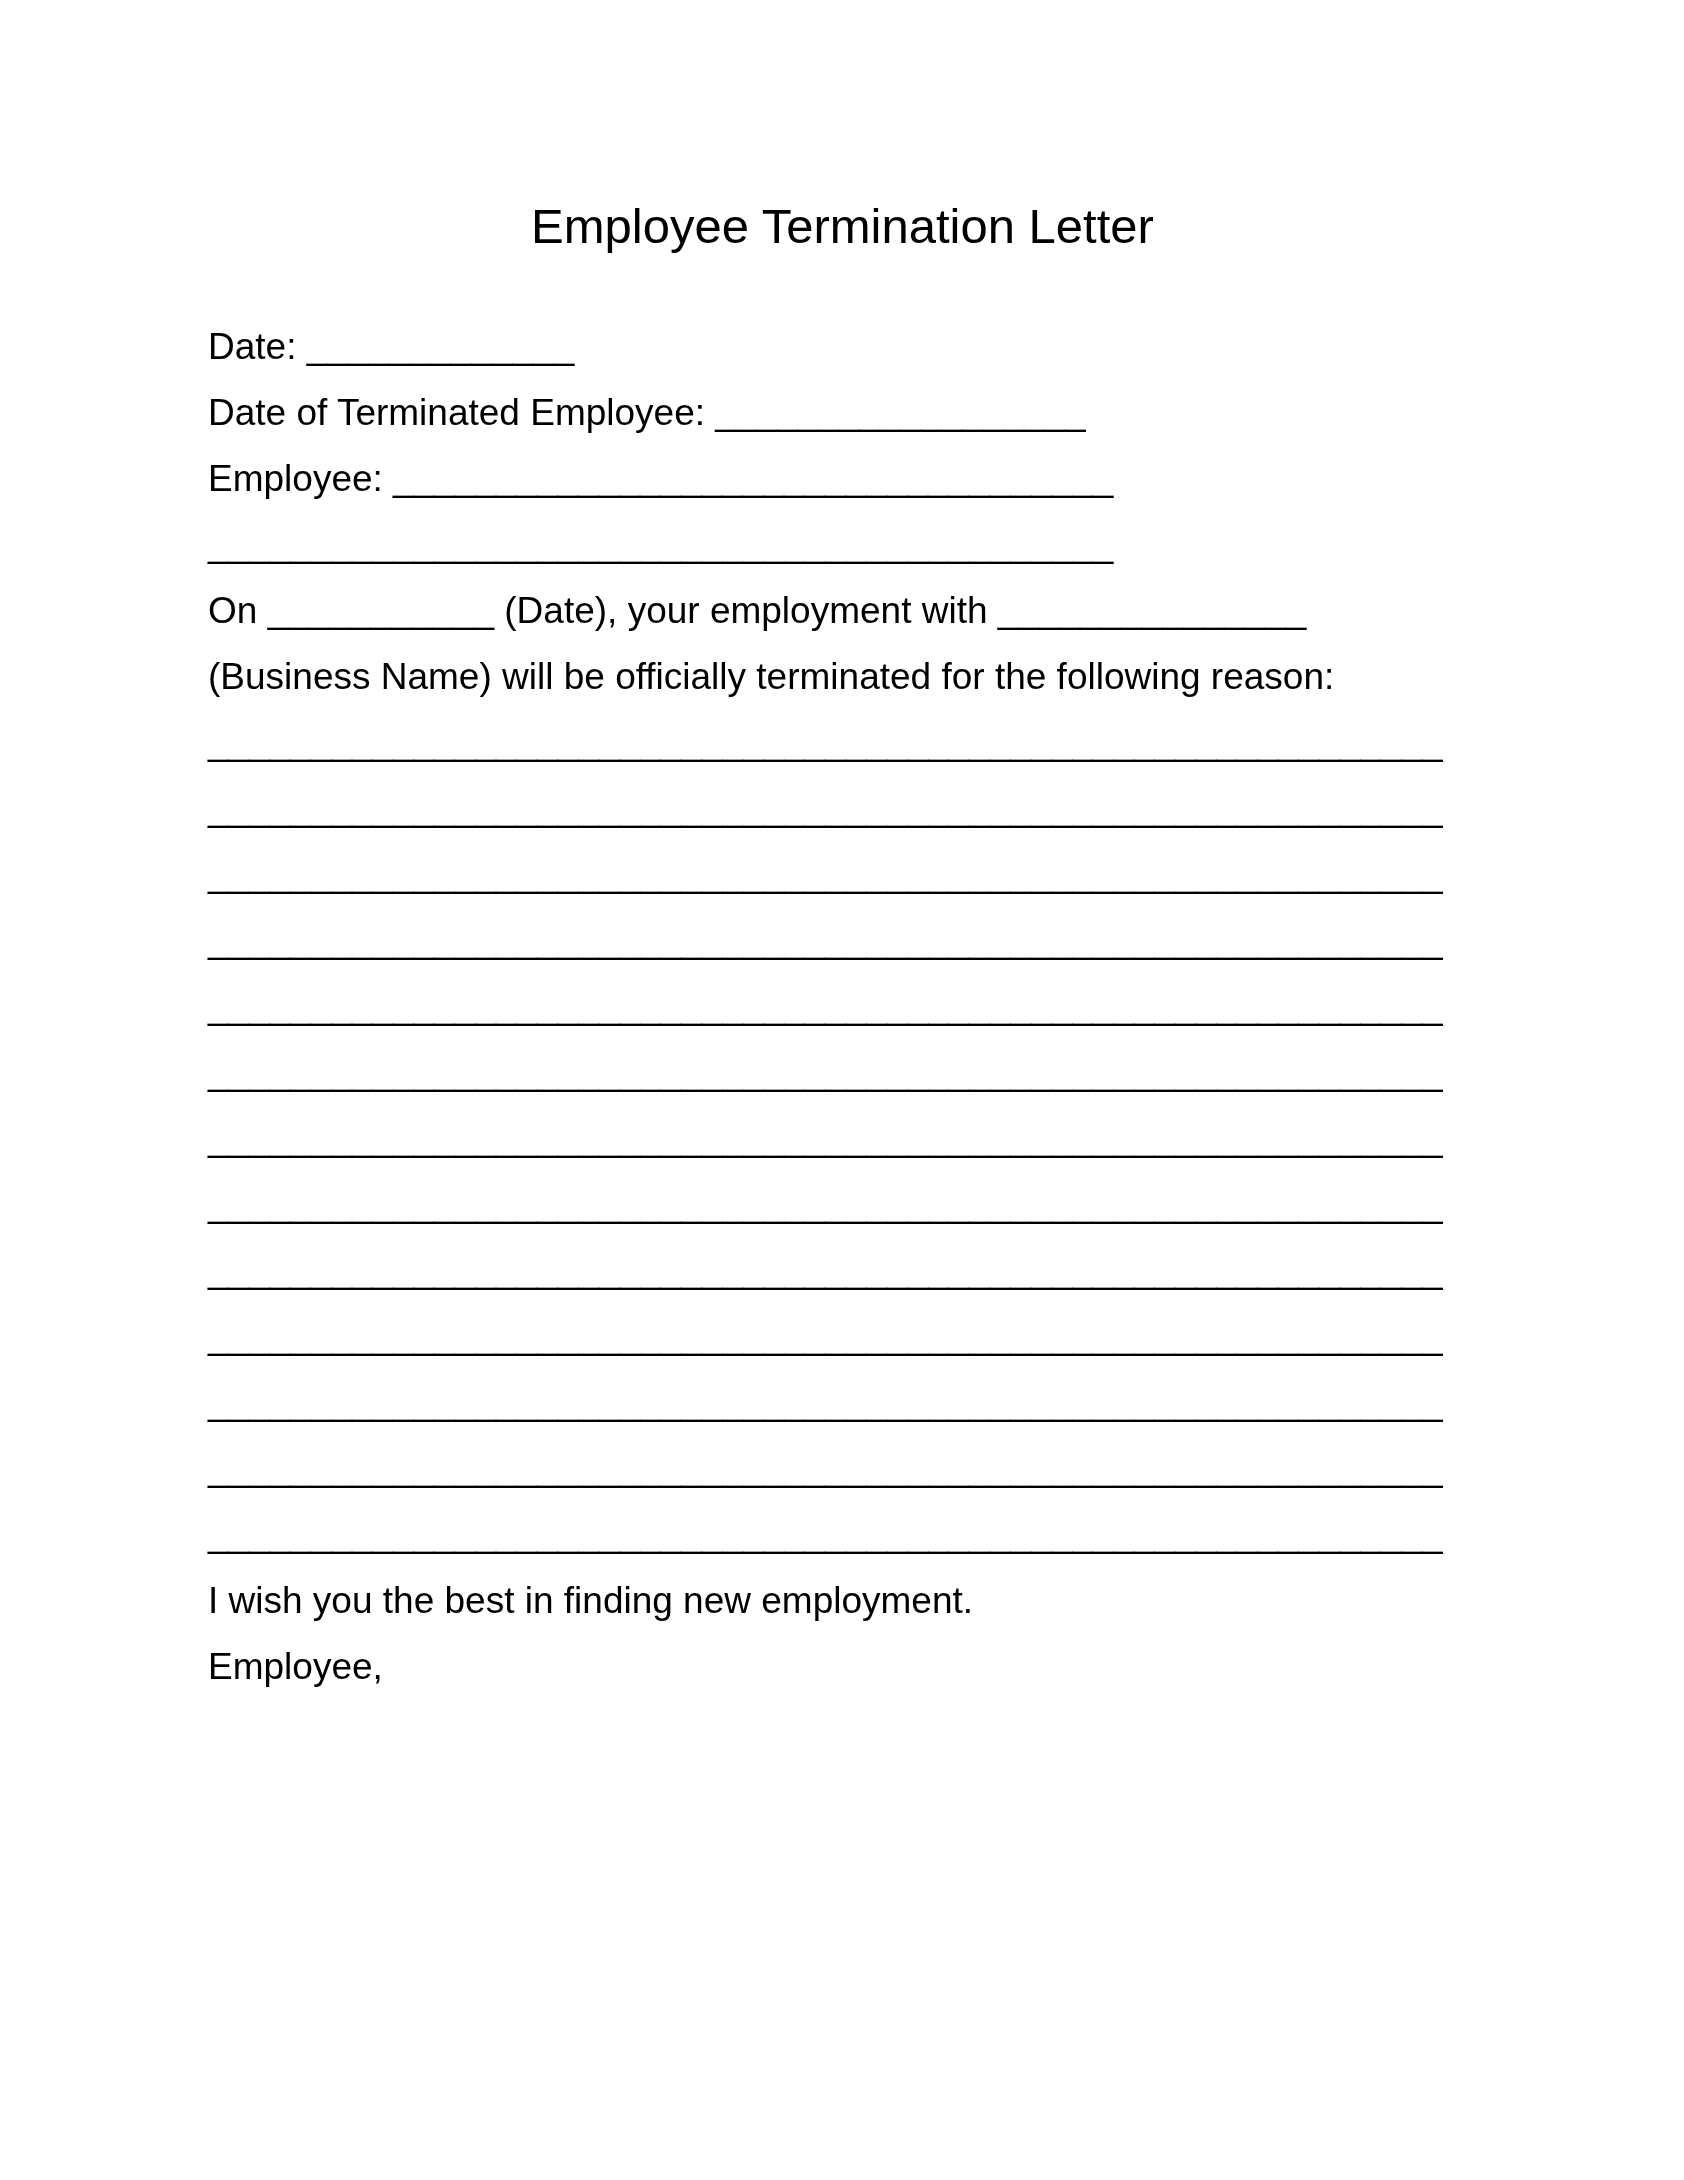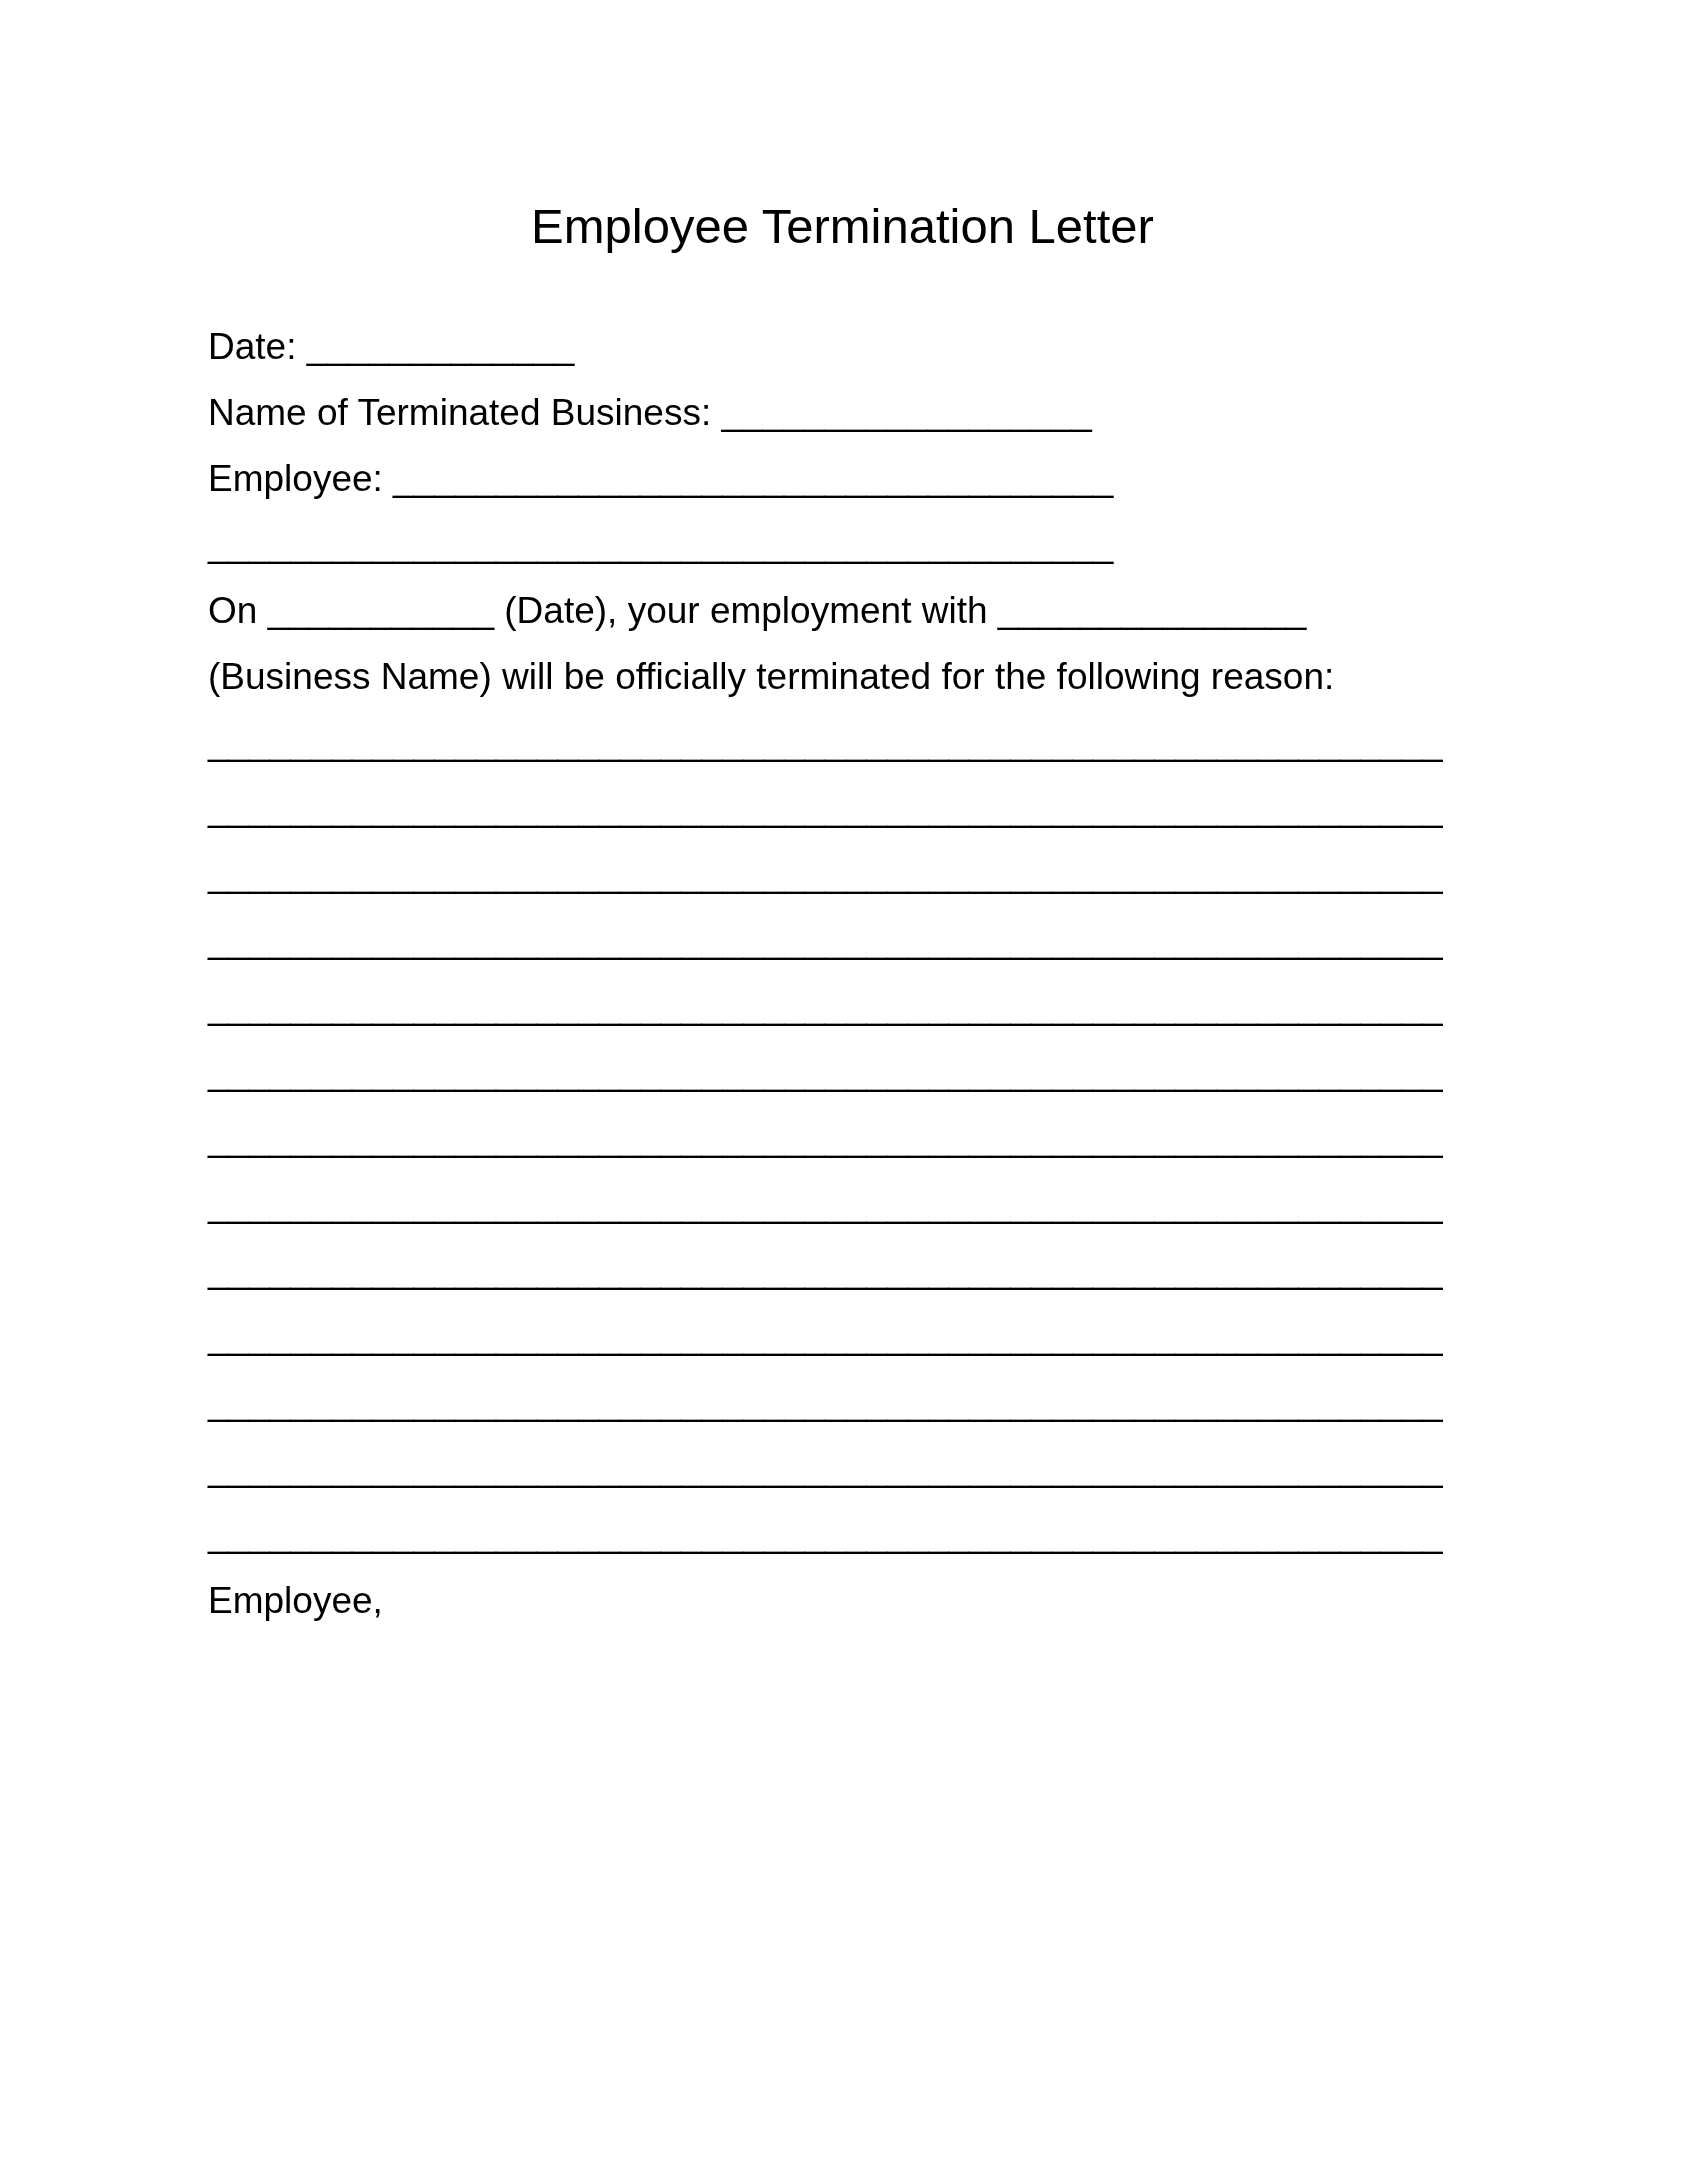--- a/index.html
+++ b/index.html
@@ -73,40 +73,41 @@
 </style>
 </head>
 <body>
 
 <div class="page">
 
   <h1 class="doc-title">Employee Termination Letter</h1>
 
   <div class="letter-body">
     <div class="line">Date: _____________</div>
-    <div class="line">Name of Terminated Business: __________________</div>
+    <div class="line">Date of Terminated Employee: __________________</div>
     <div class="line">Employee: ___________________________________</div>
     <div class="line">____________________________________________</div>
     <div class="line">On ___________ (Date), your employment with _______________</div>
     <div class="line">(Business Name) will be officially terminated for the following reason:</div>
 
     <div class="line">____________________________________________________________</div>
       <div class="line">____________________________________________________________</div>
       <div class="line">____________________________________________________________</div>
       <div class="line">____________________________________________________________</div>
       <div class="line">____________________________________________________________</div>
       <div class="line">____________________________________________________________</div>
       <div class="line">____________________________________________________________</div>
       <div class="line">____________________________________________________________</div>
       <div class="line">____________________________________________________________</div>
       <div class="line">____________________________________________________________</div>
       <div class="line">____________________________________________________________</div>
       <div class="line">____________________________________________________________</div>
       <div class="line">____________________________________________________________</div>
 
+    <div class="line">I wish you the best in finding new employment.</div>
     <div class="line">Employee,</div>
   </div>
 
   <div class="logo">
     <div class="logo-page"></div>
     <div class="logo-fold"></div>
     <span class="logo-letter">e</span>
   </div>
 
 </div>

